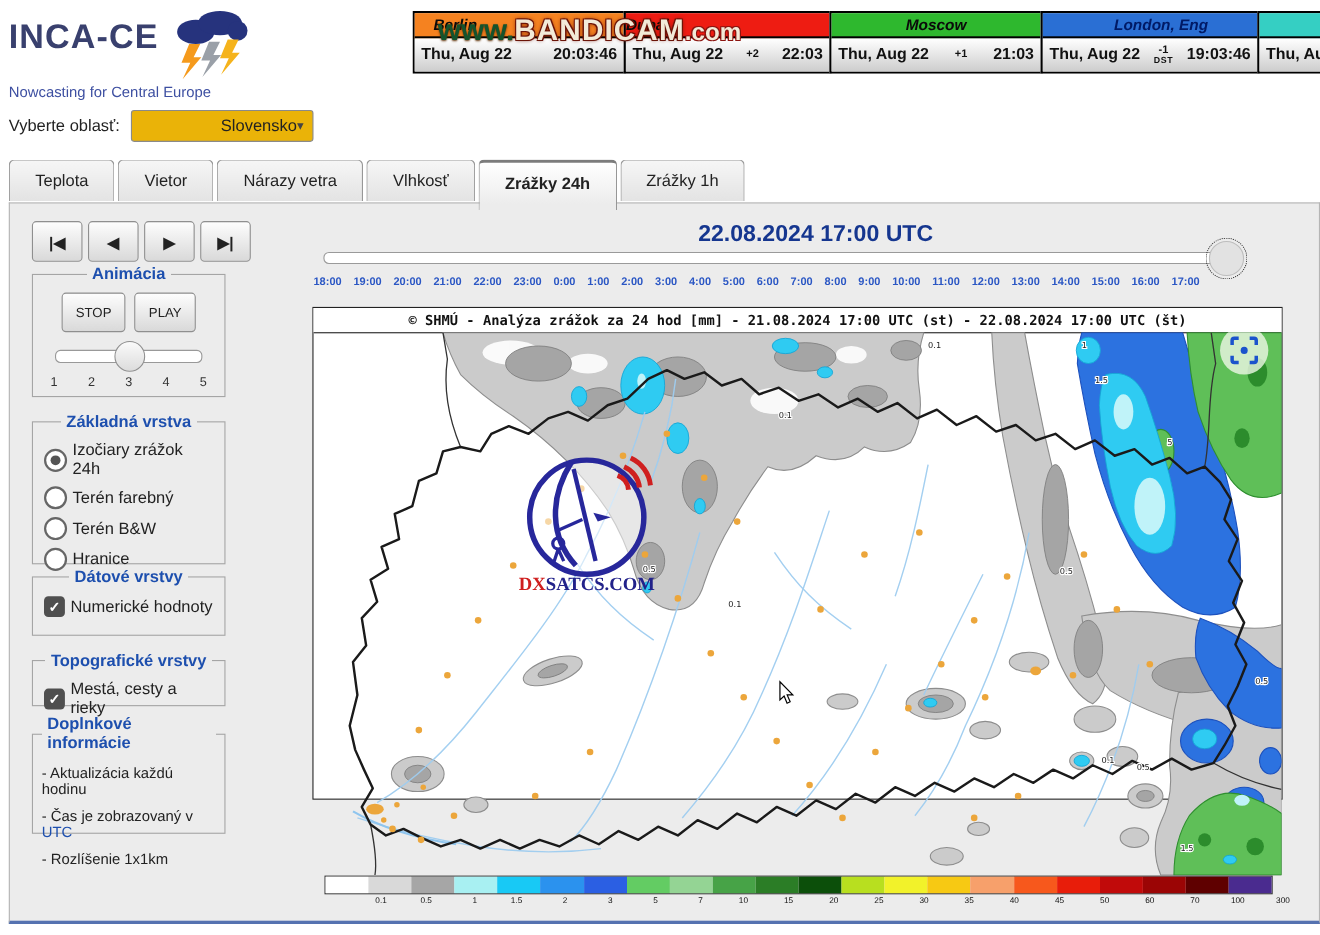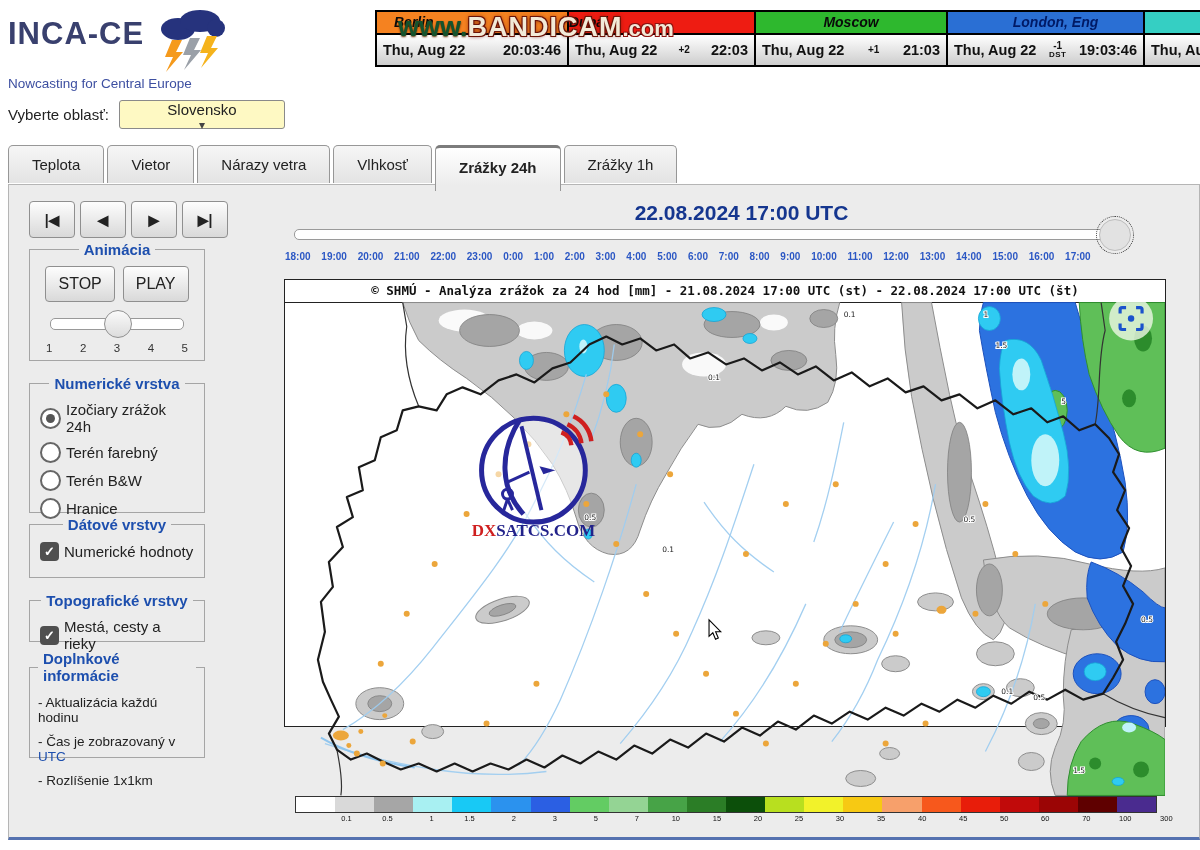--- a/index.html
+++ b/index.html
@@ -32,43 +32,43 @@
   .watermark{position:absolute;left:398px;top:12px;z-index:6;pointer-events:none;white-space:nowrap;}
   .wm-www{font-size:27px;font-weight:bold;color:#14532d;text-shadow:0 1px 2px #5a2c00;}
   .wm-brand{font-size:27px;font-weight:bold;color:#f2ead8;letter-spacing:1px;
     text-shadow:-1px -1px 0 #6b1408,1px -1px 0 #6b1408,-1px 1px 0 #6b1408,1px 1px 0 #6b1408,0 0 4px #6b1408;}
   .wm-com{font-size:22px;font-weight:bold;color:#f2ead8;
     text-shadow:-1px -1px 0 #8c1410,1px -1px 0 #8c1410,-1px 1px 0 #8c1410,1px 1px 0 #8c1410;}
 
   
   .region-row{position:absolute;left:8px;top:100px;height:28px;display:flex;align-items:center;font-size:15px;}
   .region-label{margin-right:10px;}
-  .select{width:148px;height:27px;border:1px solid #8a8a8a;border-radius:3px;background:#fef9c3;
-          display:flex;align-items:center;justify-content:flex-start;padding:0 8px;cursor:default;flex-direction:column;}
+  .select{width:148px;height:27px;border:1px solid #8a8a8a;border-radius:3px;background:#eab308;
+          display:flex;align-items:center;justify-content:flex-end;padding:0 8px;cursor:default;}
   .sel-arrow{font-size:12px;color:#444;}
 
   
   .tabs{position:absolute;left:8px;top:145px;display:flex;align-items:flex-start;height:40px;}
   .tab{height:37px;line-height:37px;padding:0 23px;margin-right:3px;font-size:15px;color:#222;
        background:linear-gradient(#f6f6f6,#e3e3e3);border:1px solid #979797;border-bottom:none;
        border-radius:5px 5px 0 0;}
   .tab.active{position:relative;z-index:4;height:43px;line-height:40px;font-weight:bold;
        background:linear-gradient(#ffffff,#ececec 88%);border-top:3px solid #7c7c7c;}
 
   
   .content{position:absolute;left:8px;top:184px;width:1190px;height:652px;background:#ececec;
            border:1px solid #b5b5b5;border-bottom:3px solid #5572b0;}
   .navbtns{position:absolute;left:20px;top:16px;display:flex;gap:5px;}
   .nbtn{width:44px;height:35px;border:1px solid #8f8f8f;border-radius:4px;font-size:14px;font-weight:bold;
         background:linear-gradient(#fdfdfd,#d9d9d9);display:flex;align-items:center;justify-content:center;color:#222;}
   .fs{position:absolute;left:20px;width:176px;border:1px solid #a5a5a5;margin:0;padding:2px 8px 8px;box-sizing:border-box;background:transparent;}
   .fs legend{margin:0 auto;padding:0 5px;font-size:15px;font-weight:bold;color:#1d4fae;}
   .fs-anim{top:56px;height:120px;}
   .btnrow{display:flex;justify-content:center;gap:8px;margin-top:6px;}
-  .cbtn{height:34px;padding:0 12px;border:1px solid #8f8f8f;border-radius:4px;font-size:16px;color:#222;
+  .cbtn{height:34px;padding:0 12px;border:1px solid #8f8f8f;border-radius:4px;font-size:12px;color:#222;
         background:linear-gradient(#fdfdfd,#d9d9d9);display:flex;align-items:center;}
   .speed-slider{position:relative;width:132px;height:10px;margin:16px auto 0;background:#fff;
         border:1px solid #999;border-radius:5px;}
   .speed-handle{position:absolute;left:calc(50% - 13px);top:-9px;width:26px;height:26px;border-radius:50%;
         background:linear-gradient(#fafafa,#dcdcdc);border:1px solid #909090;}
   .speed-labels{display:flex;justify-content:space-between;width:142px;margin:12px auto 0;font-size:11.5px;color:#333;}
   .fs-base{top:190px;height:138px;}
   .fs-datal{top:331px;height:62px;}
   .fs-topo{top:407px;height:50px;}
   .fs-info{top:465px;height:108px;}
@@ -220,21 +220,21 @@
       <div class="speed-labels">
         <span>1</span>
         <span>2</span>
         <span>3</span>
         <span>4</span>
         <span>5</span>
       </div>
     </fieldset>
 
     <fieldset class="fs fs-base">
-      <legend>Numerické vrstva</legend>
+      <legend>Základná vrstva</legend>
       <div class="opt-row">
         <span class="radio on">
             <i></i>
           </span>
         <span>Izočiary zrážok 24h</span>
       </div>
       <div class="opt-row">
         <span class="radio"></span>
         <span>Terén farebný</span>
       </div>

